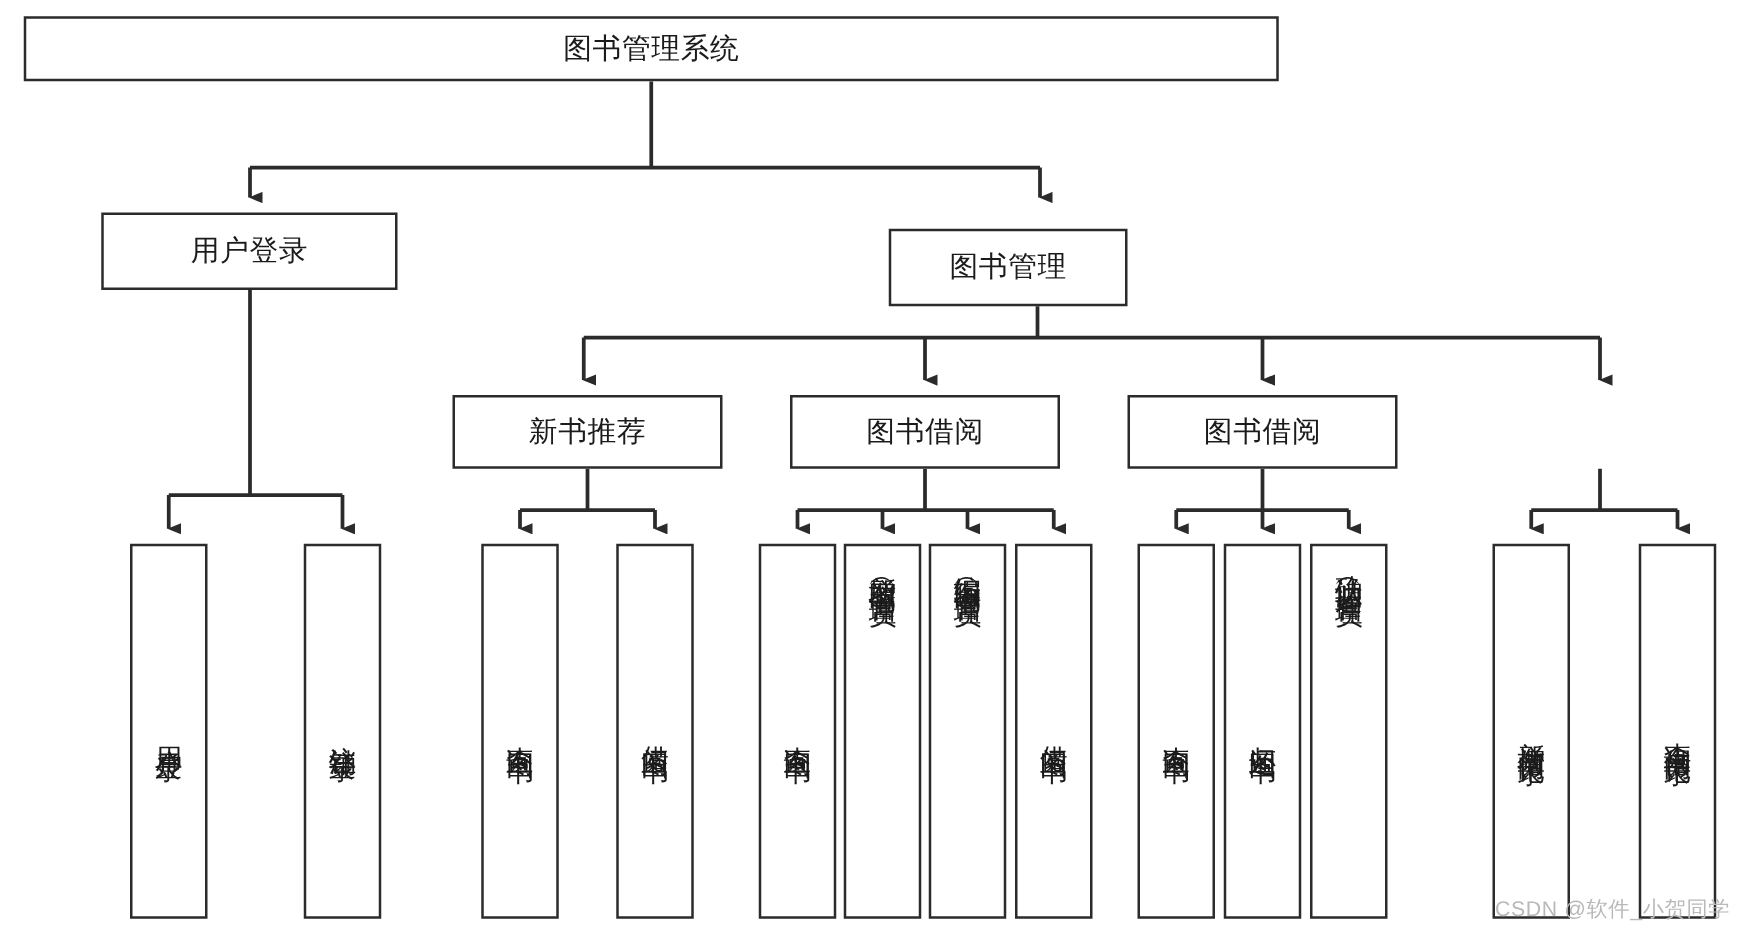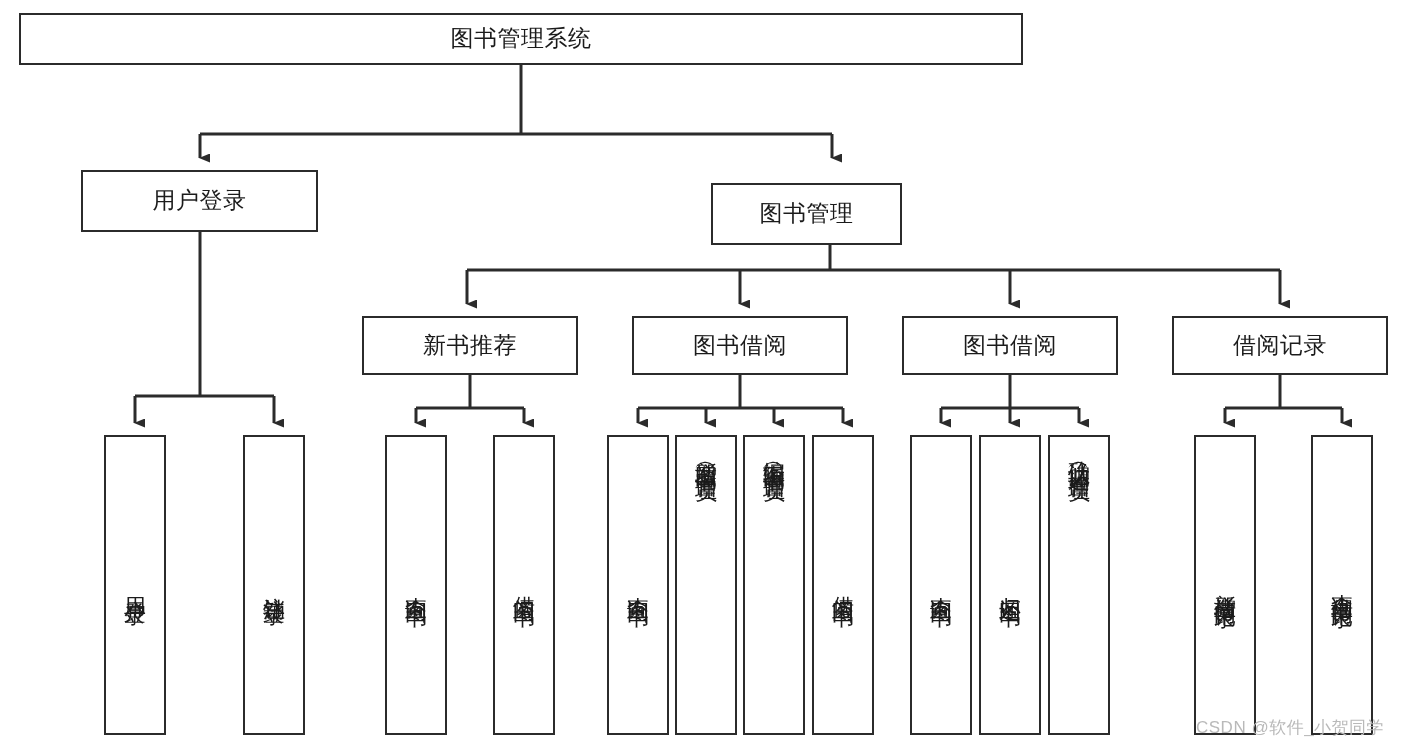--- a/index.html
+++ b/index.html
@@ -142,23 +142,20 @@
 
   <div class="node h" style="left:632px; top:316px; width:216px; height:59px;">
     <span class="lbl">图书借阅</span>
   </div>
   <div class="node h" style="left:362px; top:316px; width:216px; height:59px;">
     <span class="lbl">新书推荐</span>
   </div>
   <div class="node h" style="left:902px; top:316px; width:216px; height:59px;">
     <span class="lbl">图书借阅</span>
   </div>
-  <div class="node h" style="left:1172px; top:316px; width:216px; height:59px;">
-    <span class="lbl">借阅记录</span>
-  </div>
 
   <div class="node v mid" style="left:104px; top:435px; width:62px; height:300px;">
     <span class="lbl">用户登录</span>
   </div>
   <div class="node v mid" style="left:243px; top:435px; width:62px; height:300px;">
     <span class="lbl">注销登录</span>
   </div>
 
   <div class="node v mid" style="left:385px; top:435px; width:62px; height:300px;">
     <span class="lbl">查询图书</span>

